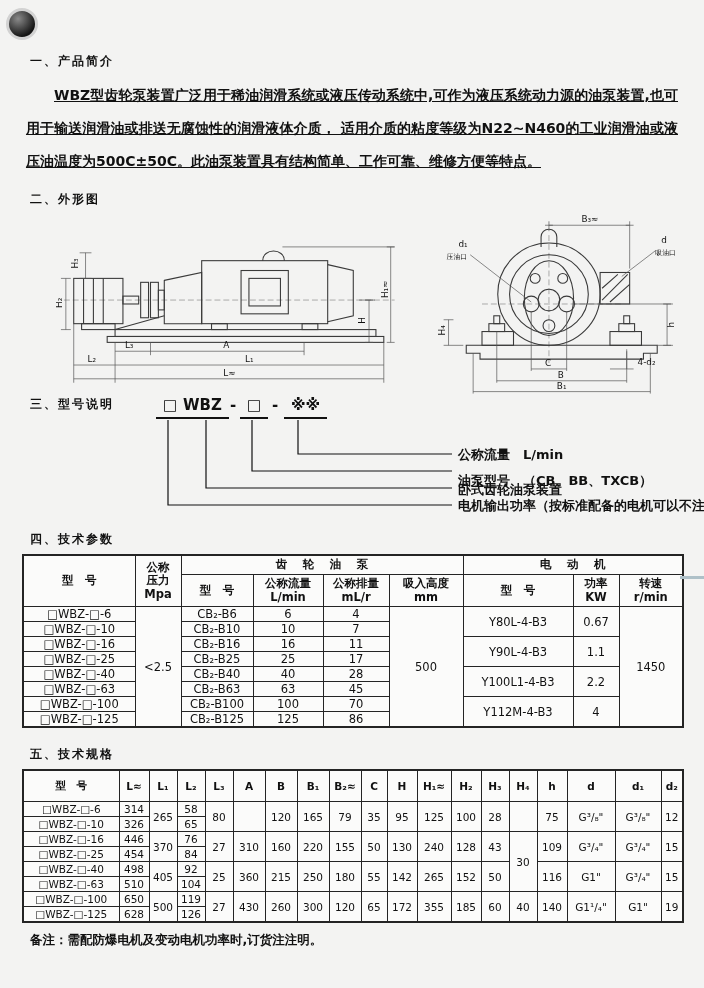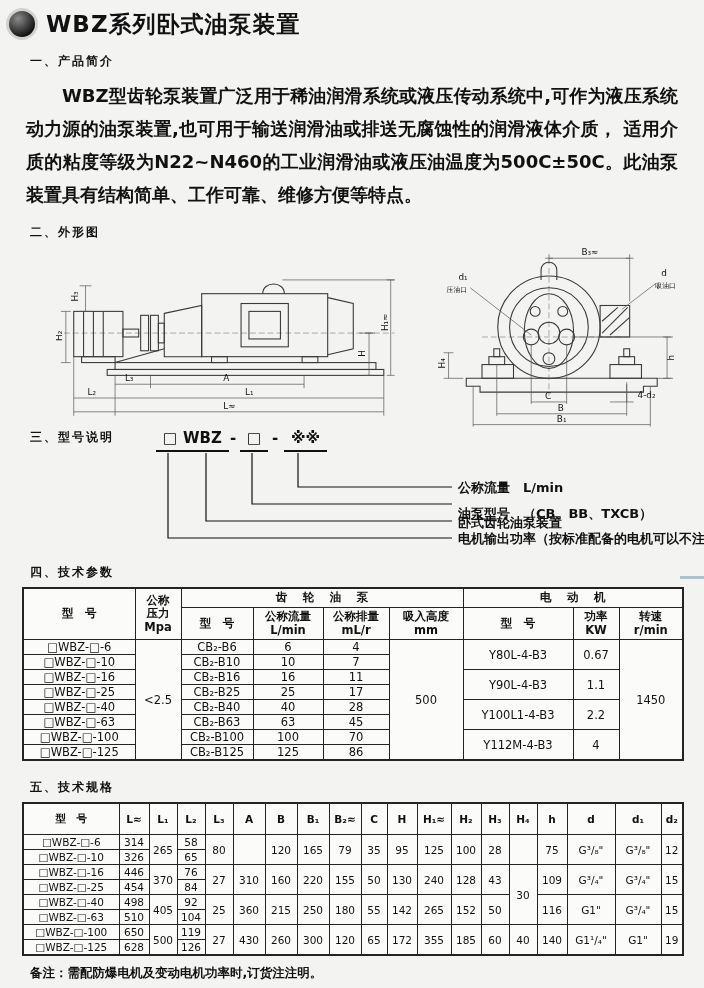--- a/index.html
+++ b/index.html
@@ -17,22 +17,22 @@
     width: 32px; height: 32px; border-radius: 50%;
     background: radial-gradient(circle at 35% 30%, #8a8a8a, #151515 72%);
     border: 3px solid #d2d2d2; flex: 0 0 auto;
   }
   .title { font-size: 23px; font-weight: bold; letter-spacing: 1px; }
   
   h2 { font-size: 12px; font-weight: bold; letter-spacing: 2px; margin: 13px 0 0 30px; }
   
   .intro {
     margin: 9px 26px 0 26px;
-    font-size: 18px; font-weight: 600;
-    line-height: 33px; text-align: justify; text-indent: 2em;
+    font-size: 14px; font-weight: 600;
+    line-height: 33px; text-align: justify; text-indent: 2em; text-decoration: underline;
   }
   
   .drawings { display: flex; gap: 18px; margin: 4px 0 0 56px; }
   .drawings svg { display: block; }
   .dln  { stroke: #3a3a3a; stroke-width: 1.1; fill: none; }
   .thin { stroke: #555; stroke-width: 0.7; fill: none; }
   .cl   { stroke: #777; stroke-width: 0.6; stroke-dasharray: 6 3; fill: none; }
   .dtxt { font-size: 9px; fill: #111; }
   .dtxs { font-size: 7px; fill: #111; }
   
@@ -57,21 +57,20 @@
   
   .note { margin: 9px 0 0 30px; font-size: 12.5px; font-weight: 600; }
   
   .edge-mark { position: absolute; top: 576px; right: 0; width: 24px; height: 3px; background: #aec0c8; }
 </style>
 </head>
 <body>
 
 <div class="hdr">
   <span class="dot"></span>
-  <span class="title">WBZ系列卧式油泵装置</span>
 </div>
 
 <h2>一、产品简介</h2>
 <p class="intro">WBZ型齿轮泵装置广泛用于稀油润滑系统或液压传动系统中,可作为液压系统动力源的油泵装置,也可用于输送润滑油或排送无腐蚀性的润滑液体介质， 适用介质的粘度等级为N22~N460的工业润滑油或液压油温度为500C±50C。此油泵装置具有结构简单、工作可靠、维修方便等特点。</p>
 
 <h2>二、外形图</h2>
 <div class="drawings">
 
   <svg width="350" height="182" viewBox="0 0 350 182">
     <g class="cl">

